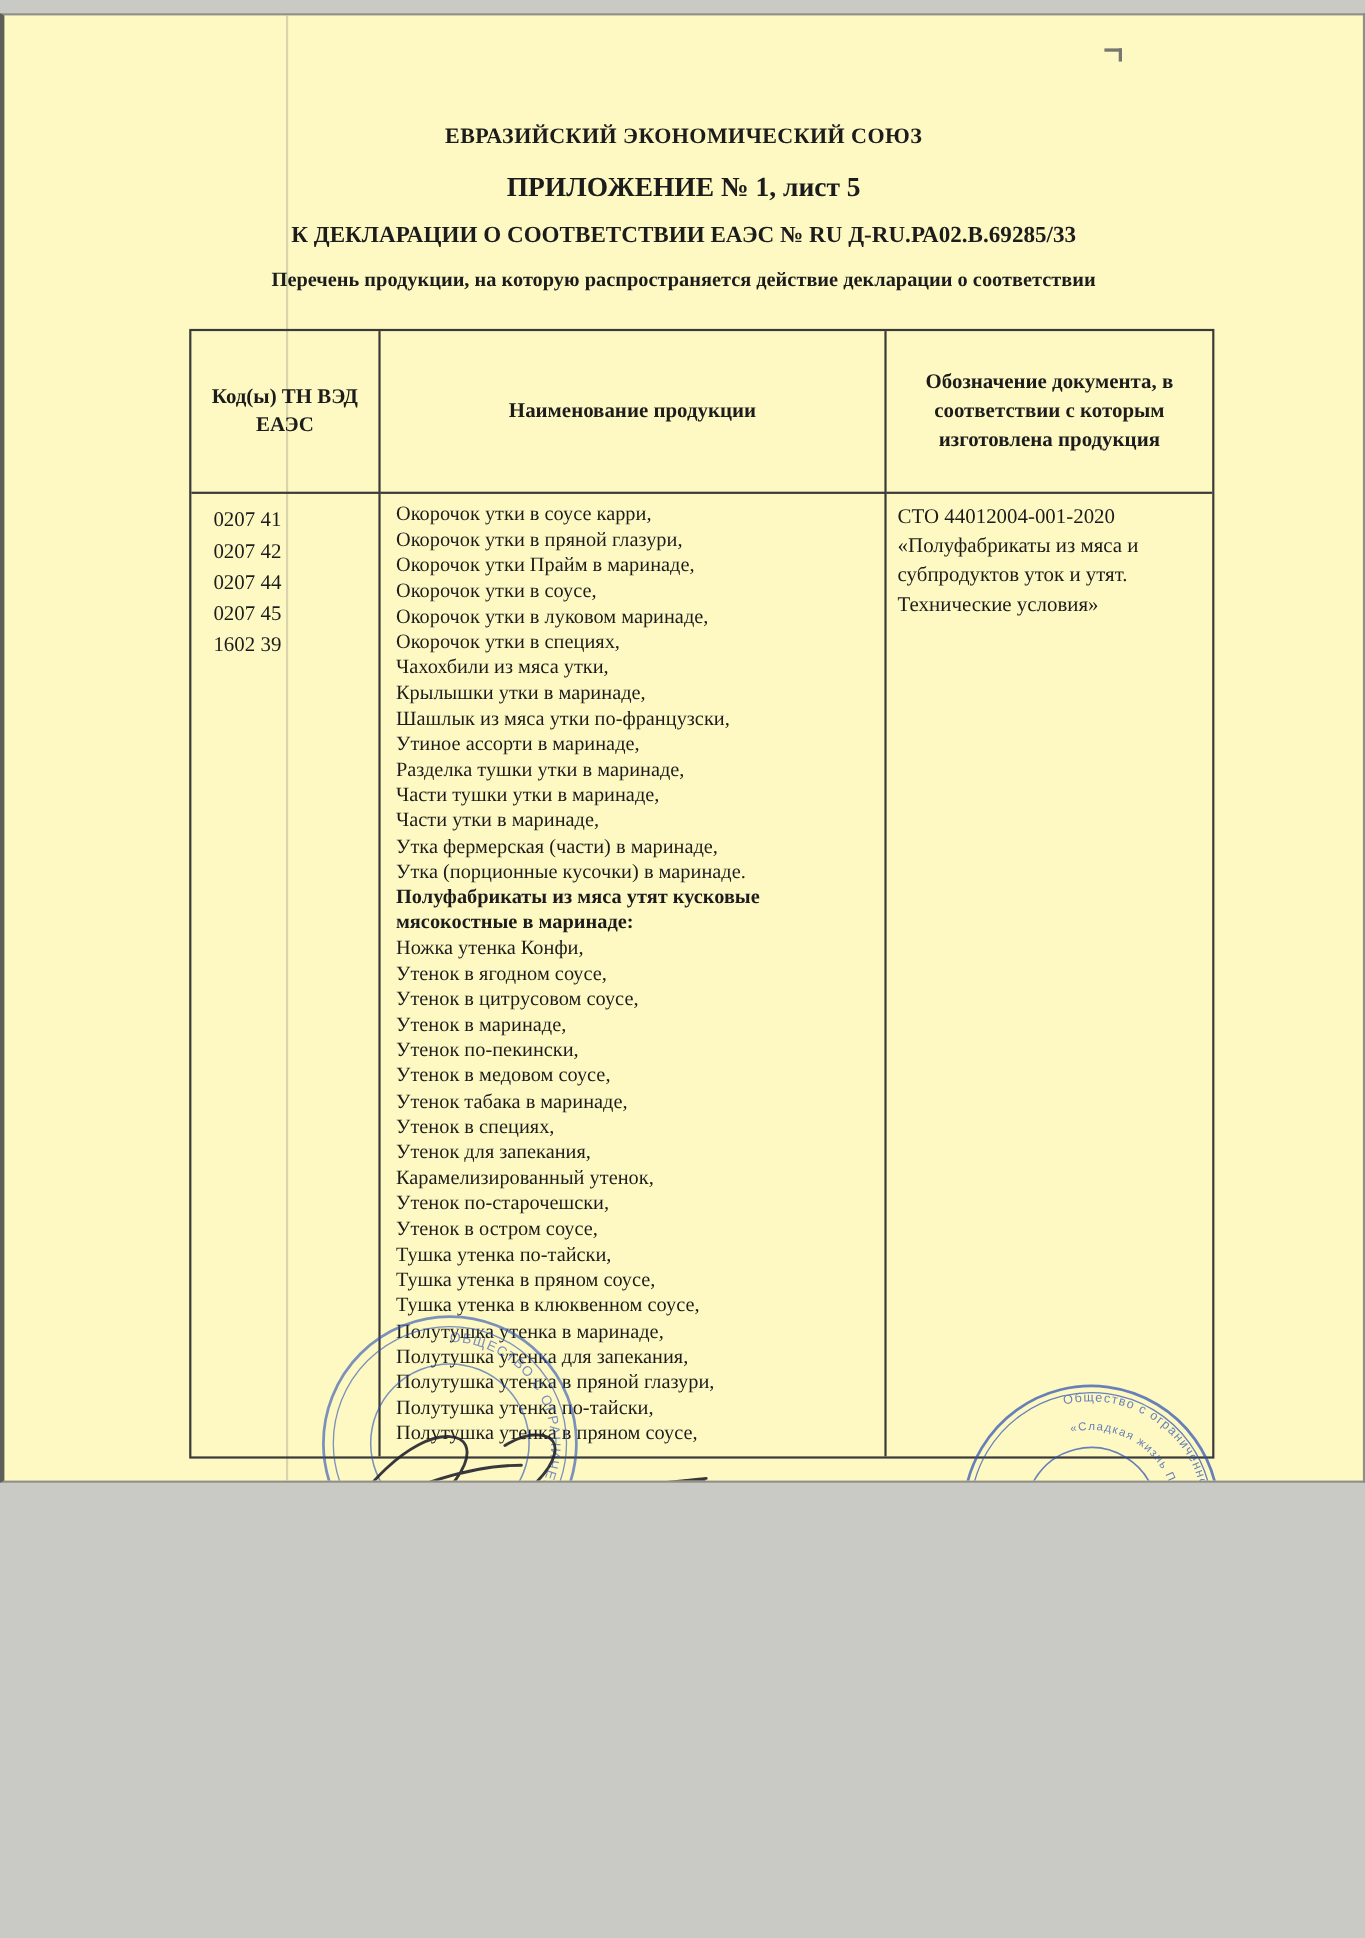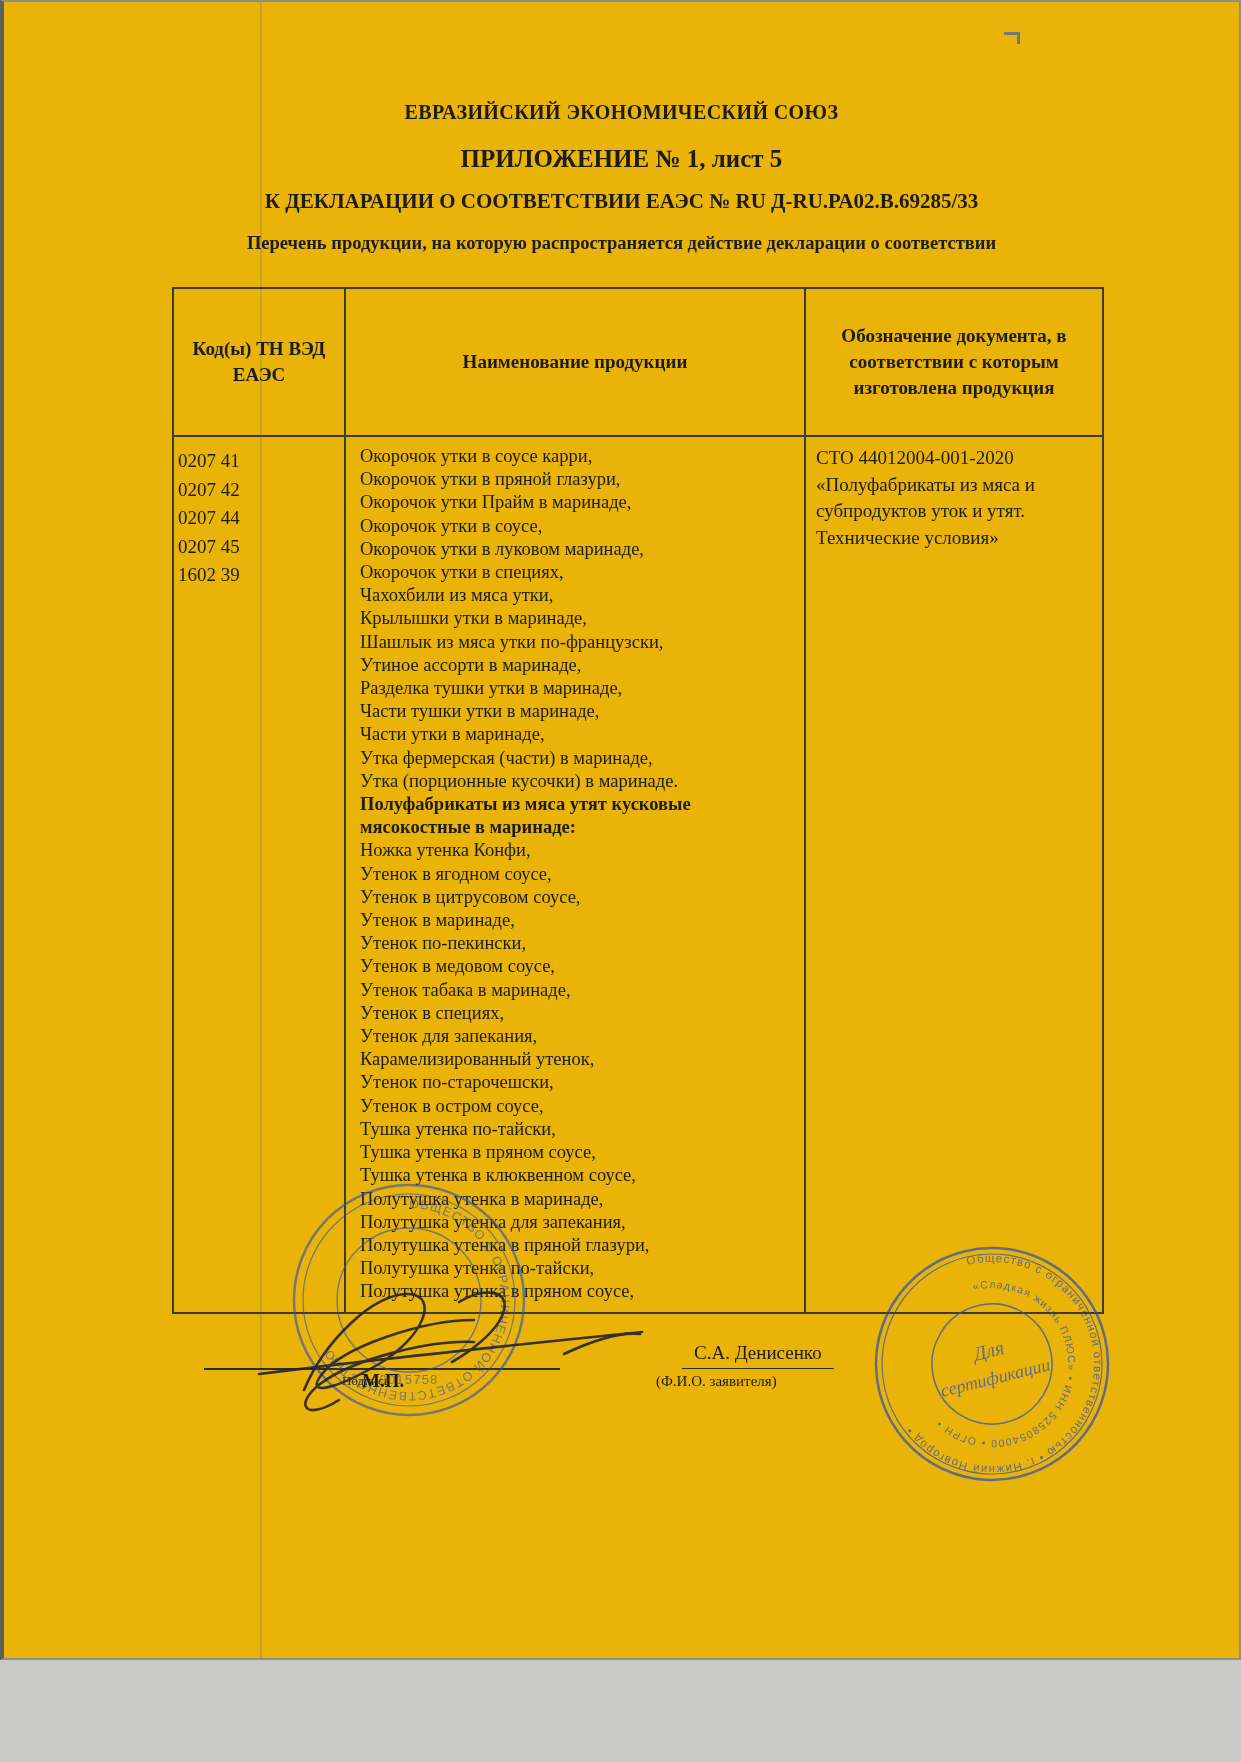--- a/index.html
+++ b/index.html
@@ -1,20 +1,20 @@
 <!DOCTYPE html>
 <html lang="ru"><head>
 <meta charset="utf-8">
 <style>
   html,body{margin:0;padding:0;background:#c9c9c5;}
   .page{
     position:relative;
-    width:1241px;height:1660px;
-    margin:0 auto;
-    background:#eab308;
+    width:1241px;height:1336px;
+    margin:12px auto;
+    background:#fef9c3;
     border:2px solid #8f8f8a;
     border-left:4px solid #5f5f5a;
     box-sizing:border-box;
     font-family:"Liberation Serif", serif;
     color:#1c1c1c;
     overflow:hidden;
   }
   .fold-line{
     position:absolute;left:256px;top:0;width:2px;height:100%;
     background:rgba(120,120,112,.28);
@@ -37,21 +37,21 @@
   }
   .cell{box-sizing:border-box;border-right:2px solid #3a3a38;}
   .cell:nth-child(3n){border-right:none;}
   .hcell{
     height:148px;border-bottom:2px solid #3a3a38;
     display:flex;align-items:center;justify-content:center;
     text-align:center;font-weight:bold;font-size:19px;line-height:26px;
     padding:4px 16px;
   }
   .bcell{min-height:874px;}
-  .codes-cell{padding:10px 6px 0 4px;font-size:19px;line-height:28.5px;}
+  .codes-cell{padding:10px 6px 0 20px;font-size:19px;line-height:28.5px;}
   .products-cell{padding:8px 10px 8px 14px;font-size:18.5px;line-height:23.2px;}
   .doc-cell{padding:8px 8px 0 10px;font-size:19px;line-height:26.5px;}
   .products-heading{font-weight:bold;}
 
   .sig-line{position:absolute;left:200px;top:1366px;width:356px;border-top:2px solid #2e2e2c;}
   .sig-caption{position:absolute;left:338px;top:1371px;font-size:13px;}
   .signer-name{position:absolute;left:690px;top:1340px;font-size:19px;}
   .name-line{position:absolute;left:678px;top:1366px;width:152px;border-top:1.5px solid #2e2e2c;}
   .name-caption{position:absolute;left:652px;top:1371px;font-size:15px;}
   .mp{position:absolute;left:358px;top:1368px;font-size:19px;font-weight:bold;}

